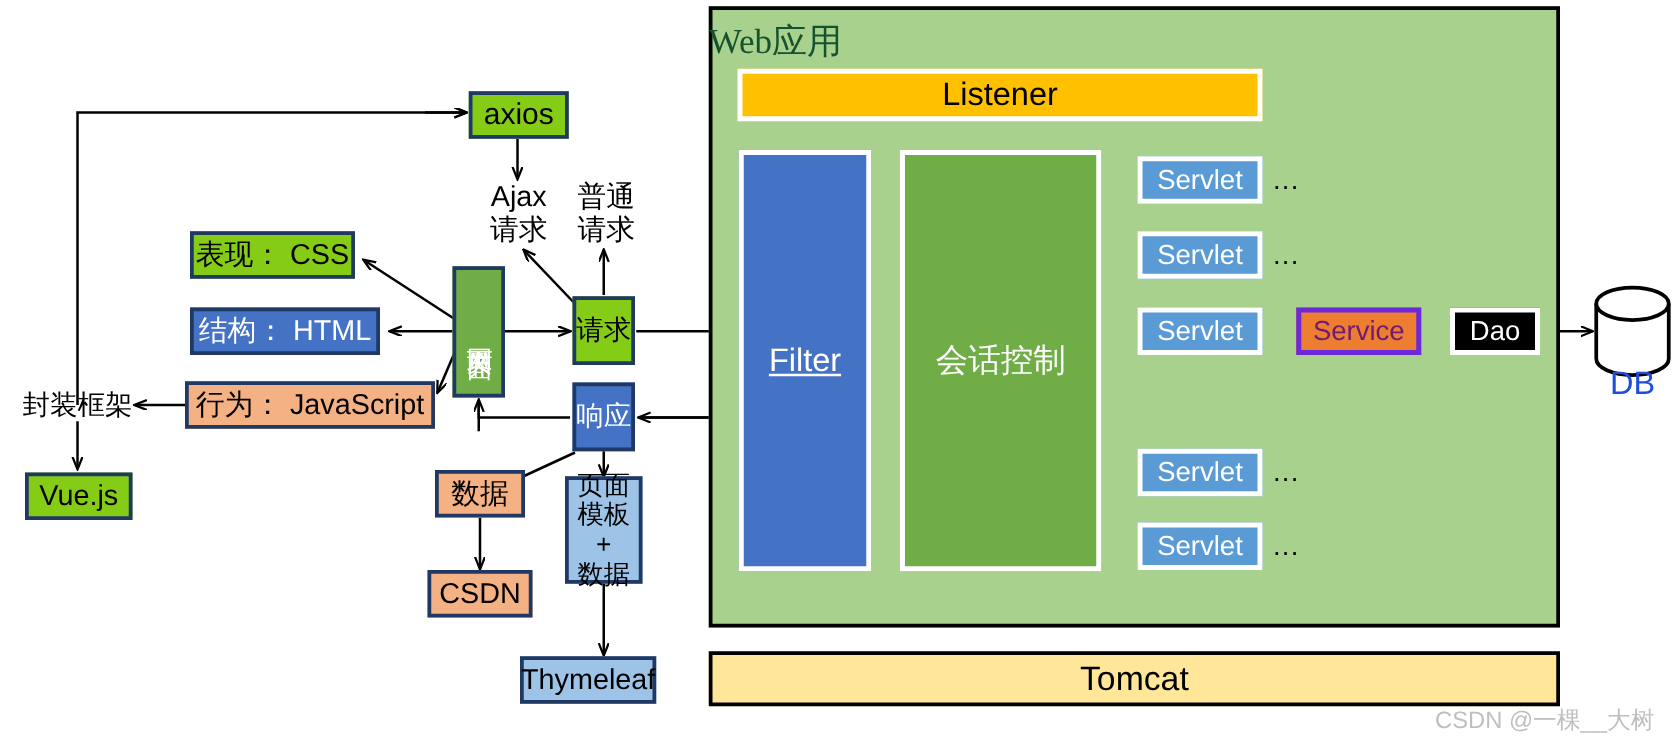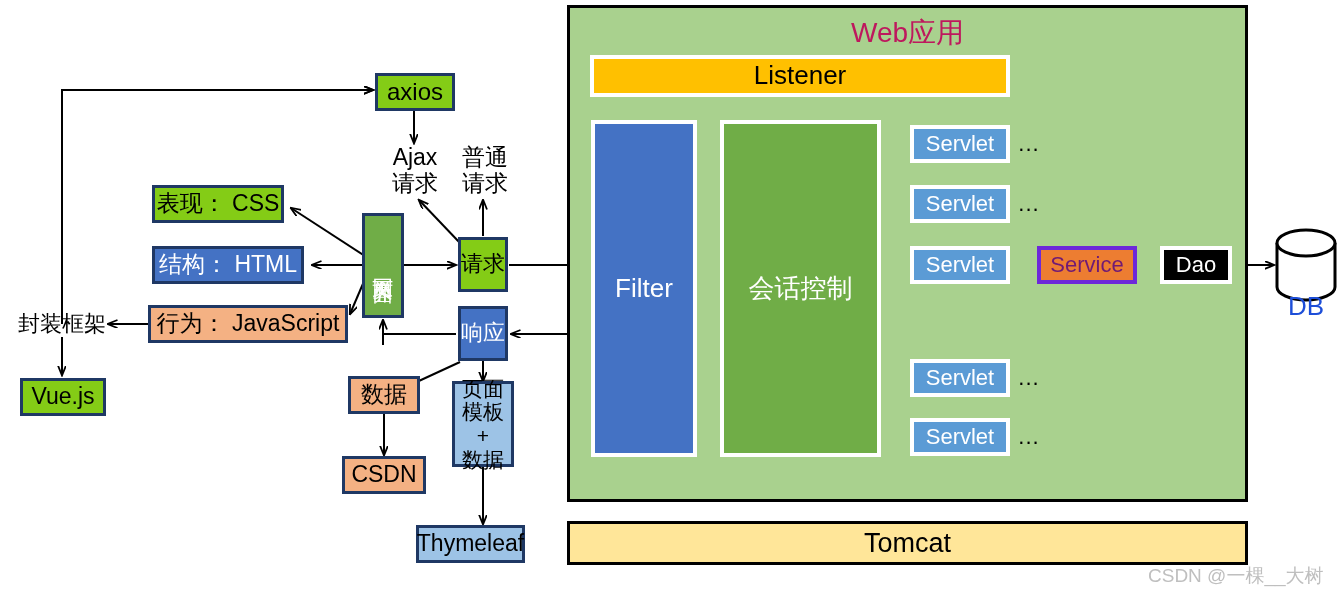--- a/index.html
+++ b/index.html
@@ -40,25 +40,25 @@
   .plain     { background: transparent; border: none; color: #000000; }
 
   
   .panel-webapp {
     position: absolute;
     background: #A9D18E;
     border: 3px solid #000000;
   }
   .panel-title {
     position: absolute;
-    color: #be185d;
-    text-align: center;
+    color: #14532d;
+    font-family: Liberation Serif, serif;
   }
   .in-listener { background: #FFC000; border: 4px solid #FFFFFF; color: #000000; }
-  .in-filter   { background: #4472C4; border: 4px solid #FFFFFF; color: #FFFFFF; }
+  .in-filter   { background: #4472C4; border: 4px solid #FFFFFF; color: #FFFFFF; text-decoration: underline; }
   .in-session  { background: #70AD47; border: 4px solid #FFFFFF; color: #FFFFFF; }
   .in-servlet  { background: #5B9BD5; border: 4px solid #FFFFFF; color: #FFFFFF; }
   .in-service  { background: #ED7D31; border: 4px solid #6d28d9; color: #701a75; justify-content: center; }
   .in-dao      { background: #000000; border: 4px solid #FFFFFF; color: #FFFFFF; align-items: center; }
   .dots        { color: #000000; background: transparent; border: none; letter-spacing: 1px; }
 
   .panel-tomcat {
     position: absolute;
     background: #FFE699;
     border: 3px solid #000000;

